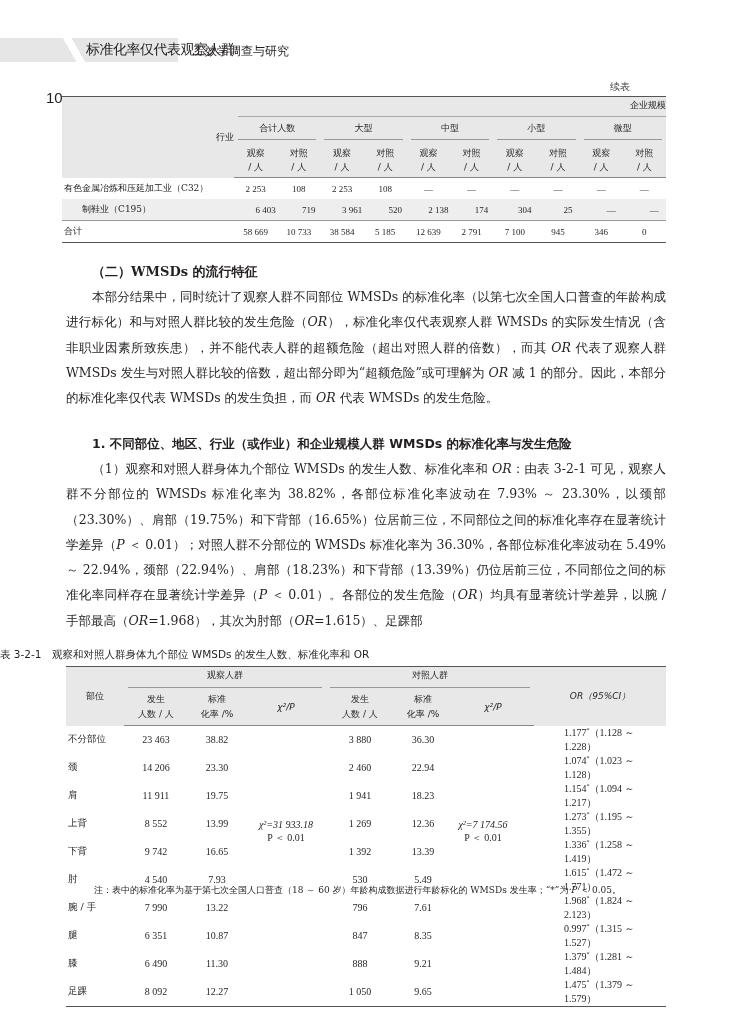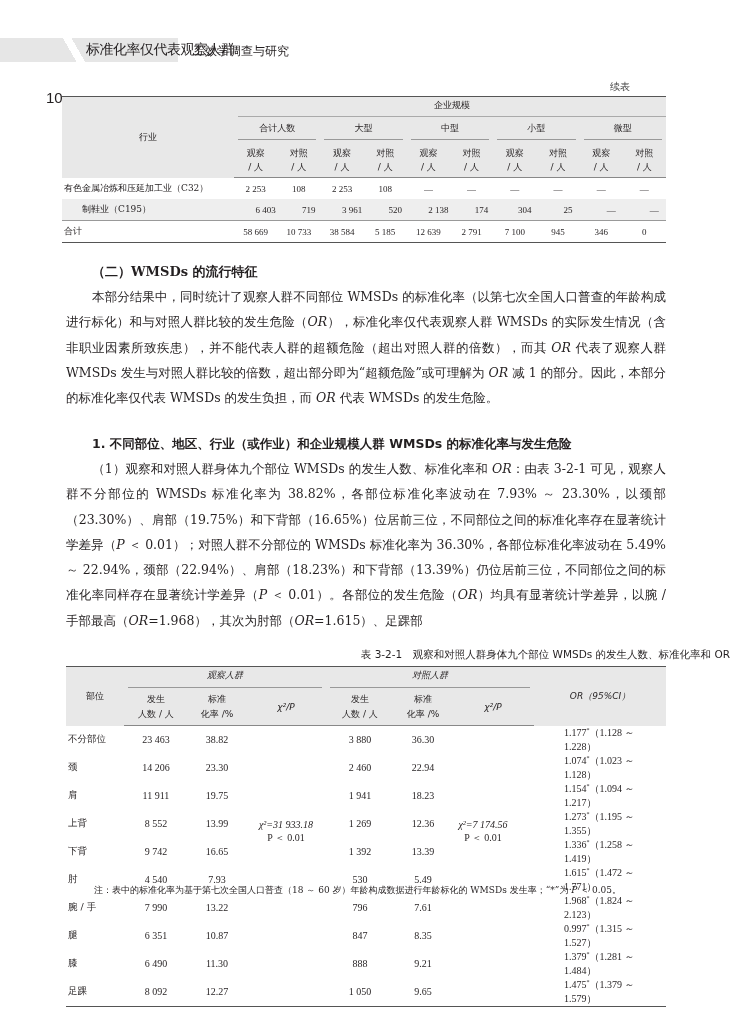--- a/index.html
+++ b/index.html
@@ -14,47 +14,47 @@
   .run-head .pnum { position: absolute; left: 46px; top: 3px; font-family: "Liberation Sans", sans-serif; font-size: 15px; color: #231f20; margin-top: 48px; }
   .run-head .btitle { position: absolute; left: 86px; top: 3px; font-family: "DejaVu Sans", sans-serif; font-size: 14px; letter-spacing: -0.5px; color: #231f20; }
   .run-head .bsub { position: absolute; left: 184px; top: 5px; font-size: 12px; color: #231f20; margin-left: 9px; }
 
   .cont-label { position: absolute; right: 100px; top: 80px; font-size: 10px; color: #444; }
 
   
   .tbl1 { position: absolute; left: 62px; top: 96px; width: 604px; border-collapse: collapse; font-size: 9px; }
   .tbl1 th, .tbl1 td { padding: 0; text-align: center; font-weight: normal; }
   .tbl1 thead { background: #e8e8e8; font-family: "DejaVu Sans", sans-serif; }
-  .tbl1 thead tr.r1 th { height: 22px; border-top: 1.5px solid #555; }
+  .tbl1 thead tr.r1 th { height: 22px; border-top: 1.5px solid #555; text-align: right; }
   .tbl1 thead tr.r2 th { height: 24px; }
   .tbl1 thead tr.r3 th { height: 34px; line-height: 14px; border-bottom: 1px solid #888; }
   .tbl1 .ul2 > span { display: block; margin: 0 4px; border-bottom: 1px solid #999; padding-bottom: 4px; }
   .tbl1 tbody td { height: 21px; font-family: "Liberation Serif", serif; }
   .tbl1 tbody tr.shade td { background: #eeeeee; padding-left: 20px; }
   .tbl1 tbody tr.total td { border-top: 1px solid #999; border-bottom: 1.5px solid #555; }
   .tbl1 td.ind { text-align: left; padding-left: 2px; font-family: "DejaVu Serif", serif; font-size: 9px; }
 
   
   .sec-head { position: absolute; left: 92px; top: 263px; font-size: 13px; font-weight: bold; }
   .para { position: absolute; left: 66px; width: 600px; font-size: 12.5px; line-height: 25.3px; text-align: justify; }
   .para .ind { display: inline-block; width: 26px; }
   .para i { font-style: italic; }
   .p1 { top: 284px; }
   .sub-head { position: absolute; left: 92px; top: 436px; font-size: 12.5px; font-weight: bold; font-family: "DejaVu Sans", sans-serif; }
   .p2 { top: 456px; }
 
   
-  .tbl2-caption { position: absolute; left: 0; width: 730px; top: 648px; text-align: right;
+  .tbl2-caption { position: absolute; left: 0; width: 730px; top: 648px; text-align: left;
        font-family: "DejaVu Sans", sans-serif; font-size: 10.5px; }
   .tbl2 { position: absolute; left: 66px; top: 666px; width: 600px; border-collapse: collapse; font-size: 9px; }
   .tbl2 th, .tbl2 td { padding: 0; text-align: center; font-weight: normal; }
   .tbl2 thead { background: #e8e8e8; font-family: "DejaVu Sans", sans-serif; }
   .tbl2 thead tr.h1 th { height: 22px; border-top: 1.5px solid #555; }
   .tbl2 thead tr.h2 th { height: 36px; line-height: 15px; border-bottom: 1px solid #888; }
-  .tbl2 .ulh > span { display: block; margin: 0 4px; border-bottom: 1px solid #999; padding-bottom: 5px; font-style: italic; }
+  .tbl2 .ulh > span { display: block; margin: 0 4px; border-bottom: 1px solid #999; padding-bottom: 5px; }
   .tbl2 tbody td { height: 21.4px; font-family: "Liberation Serif", serif; font-size: 10px; }
   .tbl2 tbody td.part { text-align: left; padding-left: 2px; font-family: "DejaVu Serif", serif; font-size: 9.5px; }
   .tbl2 tbody td.or { text-align: left; padding-left: 30px; }
   .tbl2 tbody tr.last td { border-bottom: 1.5px solid #555; }
   .chi { font-style: italic; font-family: "Liberation Serif", serif; }
   .stat { position: absolute; font-family: "Liberation Serif", serif; font-size: 10px; text-align: center; line-height: 13px; }
   .stat-obs { left: 236px; top: 818px; width: 100px; }
   .stat-ctl { left: 438px; top: 818px; width: 90px; }
 
   .note { position: absolute; left: 94px; top: 884px; font-size: 9px; color: #231f20; }

